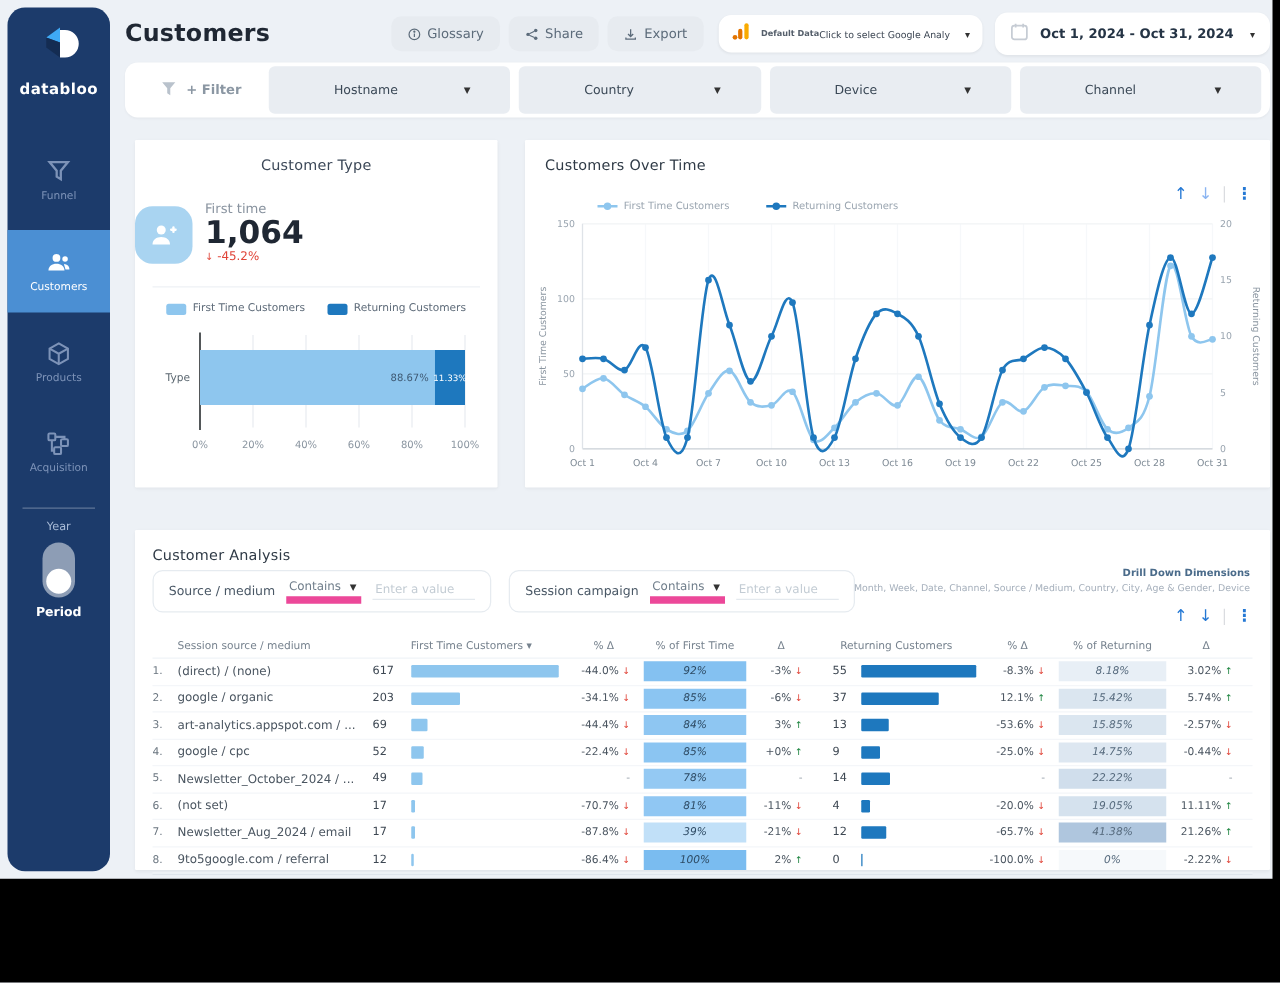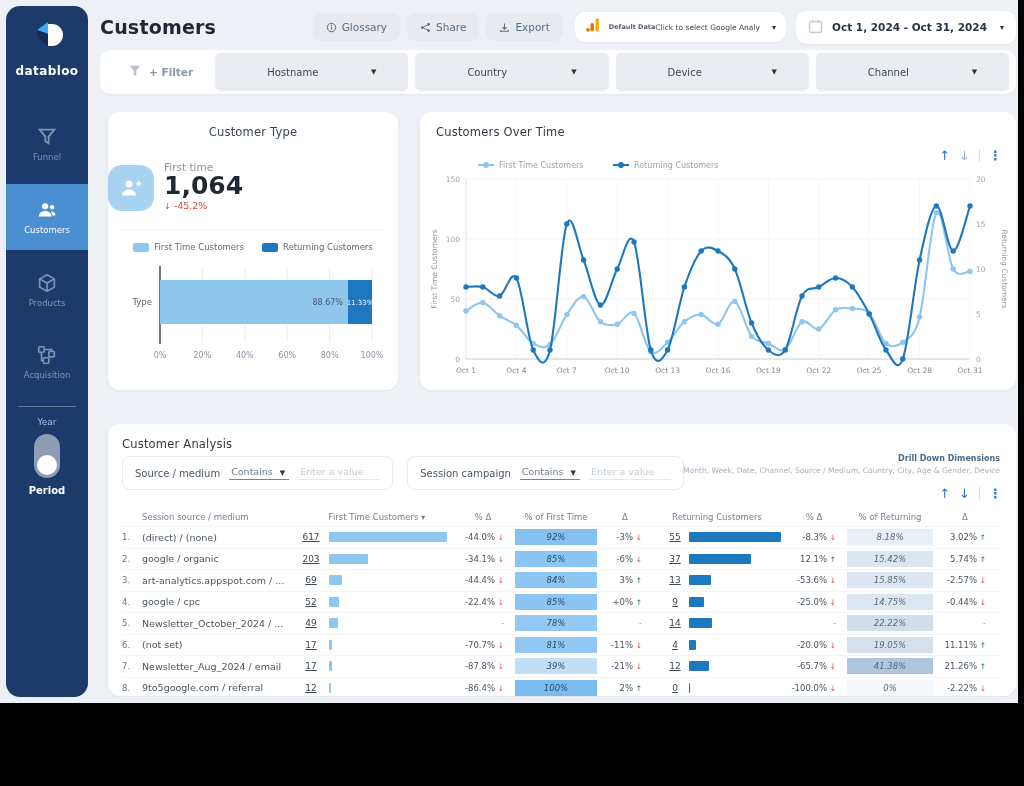--- a/index.html
+++ b/index.html
@@ -46,21 +46,21 @@
   #filterbar{position:absolute;left:100px;top:50px;width:916px;height:44px;background:#fff;border-radius:10px;
              display:flex;align-items:center;box-shadow:0 1px 2px rgba(0,0,0,.04);}
   .flt-label{display:flex;align-items:center;gap:7px;padding:0 22px 0 28px;color:#8b97a3;
              font-size:10.5px;font-weight:bold;cursor:pointer;}
   .flt-cell{flex:1;height:38px;background:#e9edf2;border-radius:5px;margin-right:7px;display:flex;
             align-items:center;justify-content:space-between;padding:0 32px 0 52px;cursor:pointer;}
   .flt-cell .fc-label{font-size:10px;color:#3a4856;}
   .flt-cell .fc-caret{font-size:7px;color:#333;}
 
   
-  .card{position:absolute;background:#fff;border-radius:12px;box-shadow:0 1px 3px rgba(0,0,0,.05);}
+  .card{position:absolute;background:#fff;border-radius:1px;box-shadow:0 1px 3px rgba(0,0,0,.05);}
   #card-type{left:108px;top:112px;width:290px;height:278px;}
   #card-line{left:420px;top:112px;width:596px;height:278px;}
   #card-analysis{left:108px;top:424px;width:908px;height:272px;}
 
   .card-title-center{text-align:center;font-size:11.5px;color:#3c4858;padding-top:13px;letter-spacing:.2px;}
   .card-title{font-size:11.5px;color:#2f3a46;padding:13px 0 0 16px;letter-spacing:.2px;}
 
   
   .stats-row{display:flex;justify-content:flex-start;gap:22px;margin-top:22px;}
   .stat{display:flex;gap:10px;}
@@ -79,40 +79,40 @@
   .chart-controls{position:absolute;right:14px;display:flex;align-items:center;gap:9px;font-size:13px;}
   .cc-up{color:#2478d4;cursor:pointer;} .cc-down{color:#8ab4f1;cursor:pointer;}
   .cc-div{width:1px;height:13px;background:#dadce0;}
   .cc-kebab{color:#2478d4;cursor:pointer;font-weight:bold;}
 
   
   .an-filters{position:absolute;left:14px;top:32px;display:flex;gap:14px;}
   .an-box{border:1px solid #e6ebf0;border-radius:8px;height:32px;display:flex;align-items:center;
           padding:0 12px;gap:9px;}
   .an-dim{font-size:10px;color:#4a5866;}
-  .an-op{font-size:9.5px;color:#6f7d8a;border-bottom:1px solid #ec4899;padding:0 4px 2px 2px;cursor:pointer;}
+  .an-op{font-size:9.5px;color:#6f7d8a;border-bottom:6px solid #ec4899;padding:0 4px 2px 2px;cursor:pointer;}
   .an-op .caret{font-size:7px;}
   .an-input{font-size:9.5px;color:#c3ccd4;border-bottom:1px solid #e4e9ee;padding:0 2px 2px 2px;min-width:78px;}
   .drill{position:absolute;right:16px;top:30px;text-align:right;}
   .drill-t{font-size:8px;font-weight:bold;color:#4a6b8a;}
   .drill-d{font-size:7.5px;color:#a6b0bc;margin-top:3px;}
 
   
   #an-table{position:absolute;left:14px;top:84px;width:880px;}
   .t-row{display:grid;grid-template-columns:20px 156px 158px 54px 92px 46px 138px 56px 96px 54px;
          align-items:center;height:20.5px;}
   .t-head{height:18px;border-bottom:1px solid #f0f3f7;}
   .t-head .hc{font-size:8.5px;color:#76828e;text-align:center;}
   .t-head .hc.left{text-align:left;}
   .t-body .t-row{border-bottom:1px solid #f4f6f9;}
   .cell{font-size:9px;color:#4a5560;}
   .c-rank{color:#6b7680;font-size:8.5px;}
   .c-src{font-size:9.5px;}
   .c-bar{display:flex;align-items:center;gap:5px;}
-  .c-bar .num{width:26px;text-align:center;font-size:9px;color:#3d4752;text-decoration:underline;}
+  .c-bar .num{width:26px;text-align:left;font-size:9px;color:#3d4752;}
   .c-bar .bar{height:10px;border-radius:1px;}
   .bar-light{background:#8ec6ee;} .bar-dark{background:#1e78be;}
   .c-delta{text-align:right;font-size:8.5px;color:#4a5560;padding-right:6px;}
   .arr-dn{color:#e04438;font-size:7.5px;} .arr-up{color:#168039;font-size:7.5px;}
   .c-heat{height:16px;margin:0 5px;display:flex;align-items:center;justify-content:center;
           font-size:8.5px;color:#2d4a63;font-style:italic;}
   .t-total{border-top:1px solid #dfe5ec;font-weight:bold;height:24px;}
   .t-total .cell{font-size:9px;color:#1f2937;font-weight:bold;}
   .dash{color:#9aa4ad;}
 

